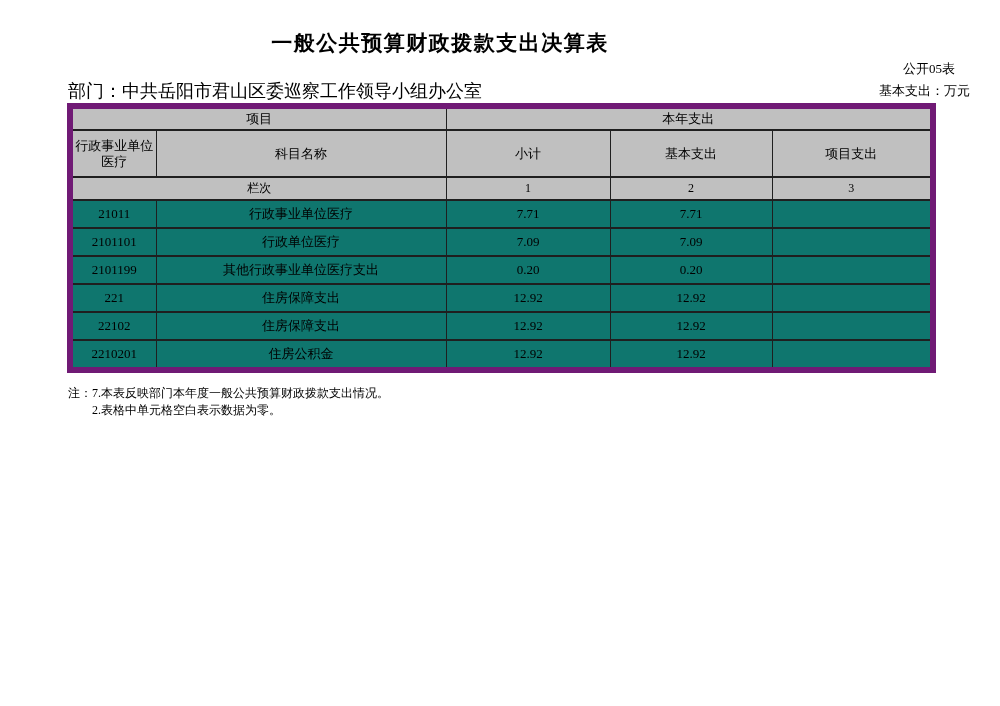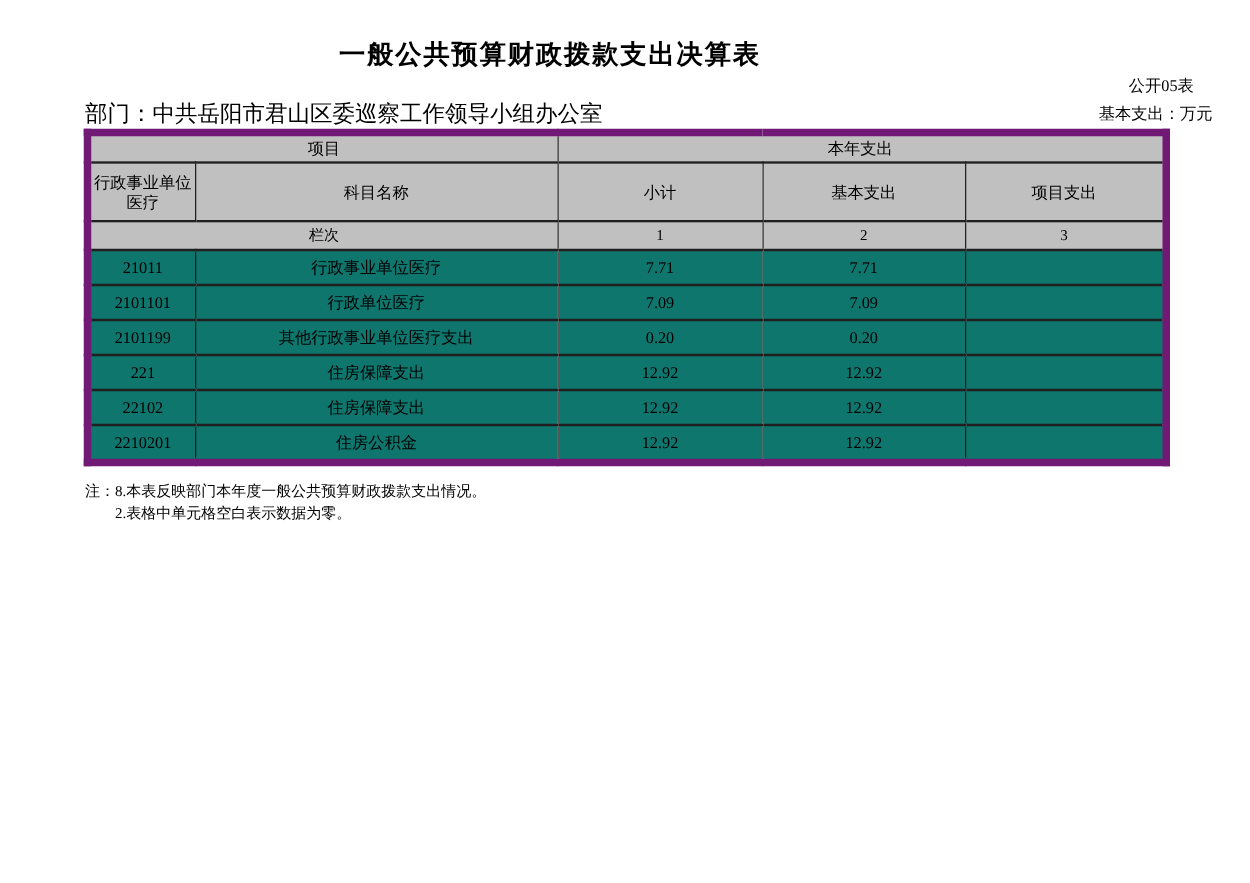--- a/index.html
+++ b/index.html
@@ -144,17 +144,17 @@
         <td class="cell-code">2210201</td>
         <td class="cell-name">住房公积金</td>
         <td class="cell-num">12.92</td>
         <td class="cell-num">12.92</td>
         <td class="cell-num"></td>
       </tr>
     </tbody>
   </table>
 
   <div class="notes">
-    <div class="note1">注：8.本表反映部门本年度一般公共预算财政拨款支出情况。</div>
+    <div class="note1">注：7.本表反映部门本年度一般公共预算财政拨款支出情况。</div>
     <div class="note2">2.表格中单元格空白表示数据为零。</div>
   </div>
 
 </div>
 
 </body></html>

